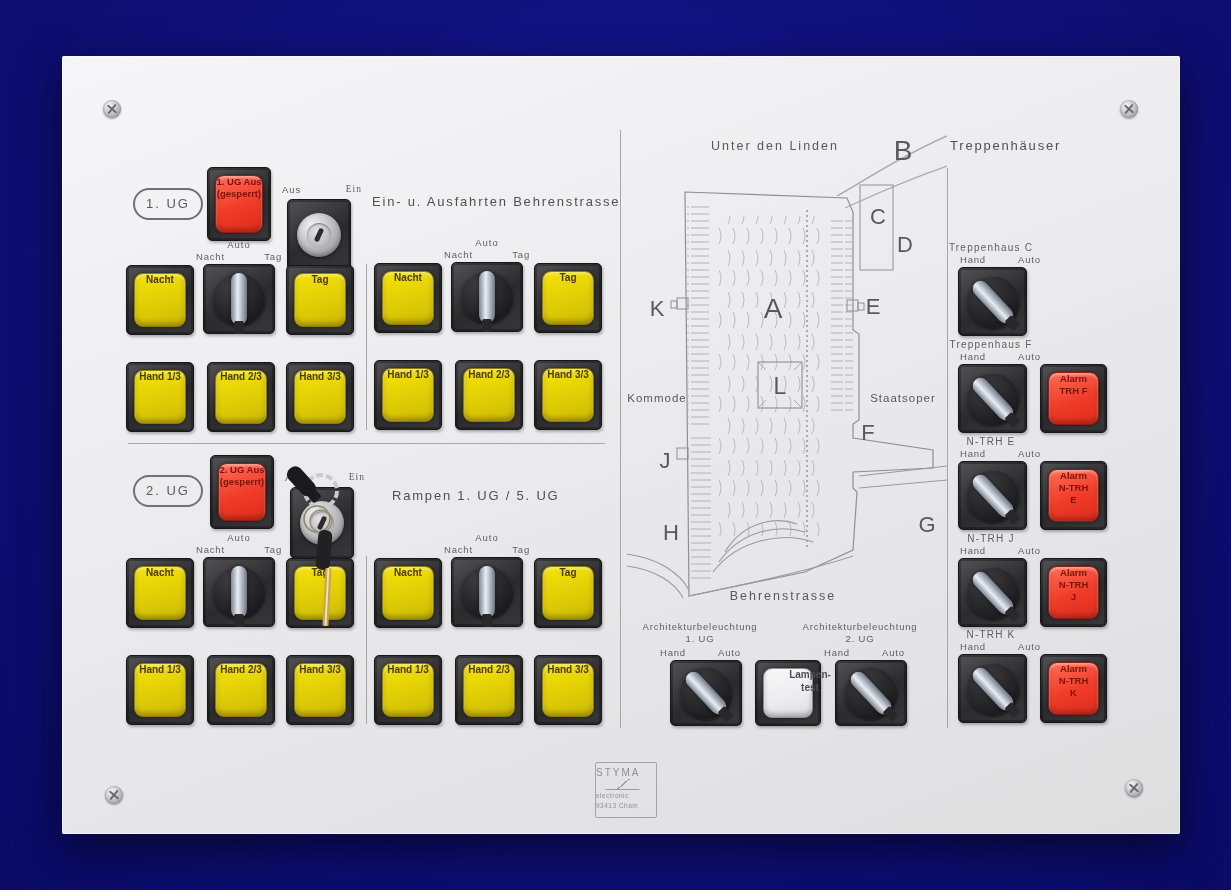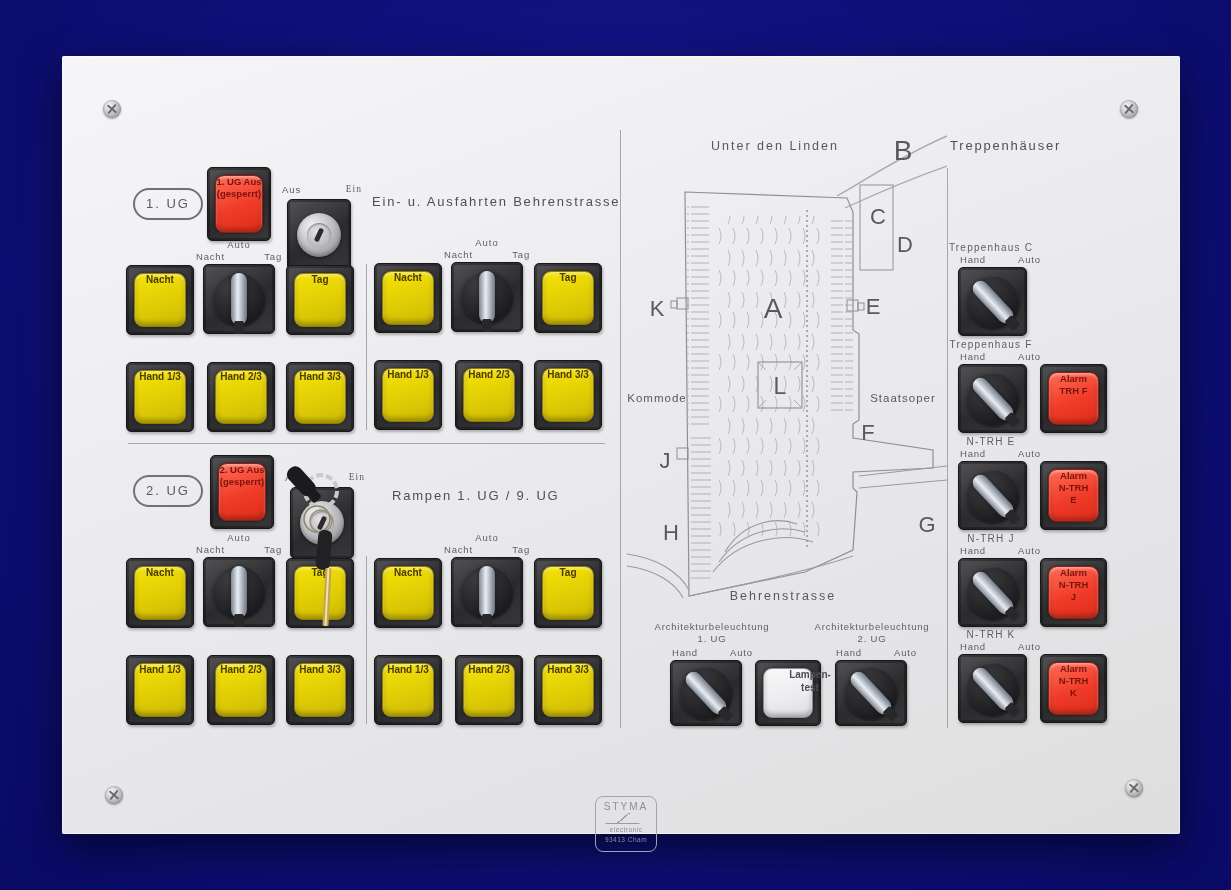--- a/index.html
+++ b/index.html
@@ -15,21 +15,21 @@
     border-radius:2px;
   }
   
   .screw{position:absolute;width:18px;height:18px;border-radius:50%;
     background:radial-gradient(circle at 35% 30%,#f6f6f6,#b9b9bd 60%,#8e8e93);
     box-shadow:0 1px 2px rgba(0,0,0,.35), inset 0 0 2px rgba(0,0,0,.4);}
   .screw::before,.screw::after{content:"";position:absolute;left:3px;top:8px;width:12px;height:2px;background:#6a6a70;border-radius:1px;}
   .screw::before{transform:rotate(40deg);}
   .screw::after{transform:rotate(-50deg);}
   
-  .plab{position:absolute;font-size:10px;line-height:1.15;color:#5e5e64;letter-spacing:1.1px;white-space:nowrap;padding-left:12px;}
+  .plab{position:absolute;font-size:10px;line-height:1.15;color:#5e5e64;letter-spacing:1.1px;white-space:nowrap;}
   .plab.sm{font-size:9.5px;letter-spacing:.8px;}
   .phead{position:absolute;font-size:13px;color:#4f4f55;letter-spacing:1.8px;white-space:nowrap;}
   .ctr{text-align:center;}
   .oval{position:absolute;width:66px;height:28px;border:2px solid #70707a;border-radius:16px;
     color:#5a5a60;font-size:13px;letter-spacing:2px;line-height:28px;text-align:center;}
   
   .vline{position:absolute;width:1px;background:#a6a6ab;}
   .hline{position:absolute;height:1px;background:#a6a6ab;}
   
   .bez{position:absolute;background:linear-gradient(150deg,#525255 0%,#2b2b2d 55%,#38383b 100%);
@@ -72,21 +72,21 @@
   .kslab-r{position:absolute;right:-12px;top:-16px;font-size:9.5px;color:#5e5e64;letter-spacing:1px;font-family:Liberation Serif, serif;}
   
   .bgroup{position:absolute;width:240px;height:166px;}
   
   .trhitem{position:absolute;width:150px;height:95px;}
   .trhlabel{position:absolute;left:-40px;width:146px;top:0;text-align:center;font-size:10px;color:#5e5e64;letter-spacing:1.2px;white-space:nowrap;}
   .trh-hand{position:absolute;left:2px;top:12px;font-size:9.5px;color:#5e5e64;letter-spacing:.8px;}
   .trh-auto{position:absolute;left:60px;top:12px;font-size:9.5px;color:#5e5e64;letter-spacing:.8px;}
   
   .logo{position:absolute;left:533px;top:706px;width:60px;height:54px;border:1px solid #a2a2b4;
-    color:#8d8da2;text-align:center;border-radius:8px;margin-top:34px;}
+    color:#8d8da2;border-radius:2px;}
   .logo .nm{font-size:10px;letter-spacing:2px;margin-top:4px;}
   .logo .fl{width:34px;height:10px;margin:1px auto 1px;border-bottom:1px solid #9a9aae;
     background:linear-gradient(115deg,transparent 40%,#9a9aae 40%,#9a9aae 45%,transparent 45%);transform:skewX(-35deg);}
   .logo .sub{font-size:6.5px;letter-spacing:.5px;line-height:1.5;}
   svg text{font-family:"Liberation Sans",sans-serif;fill:#58585e;}
 </style>
 </head>
 <body>
 
 <div class="panel">
@@ -197,21 +197,21 @@
       <span><span>2. UG Aus</span><br><span>(gesperrt)</span></span>
     </div>
   </div>
 
   <div class="bez keysw" style="left:228px;top:402px">
     <span class="kslab-l">Aus</span>
     <span class="kslab-r">Ein</span>
     <div class="cyl"></div>
   </div>
 
-  <div class="phead" style="left:330px;top:432px;width:200px">Rampen 1. UG / 9. UG</div>
+  <div class="phead" style="left:330px;top:432px;width:200px">Rampen 1. UG / 5. UG</div>
 
   <div class="bgroup" style="left:64px;top:502px">
     <div class="bez pushbtn" style="left:0;top:0">
       <div class="cap yellow">
           <span>Nacht</span>
         </div>
       </div>
     <div class="bez rotary" style="left:77px;top:-1px">
       <span class="rlab-auto">Auto</span>
       <span class="rlab-l">Nacht</span>

